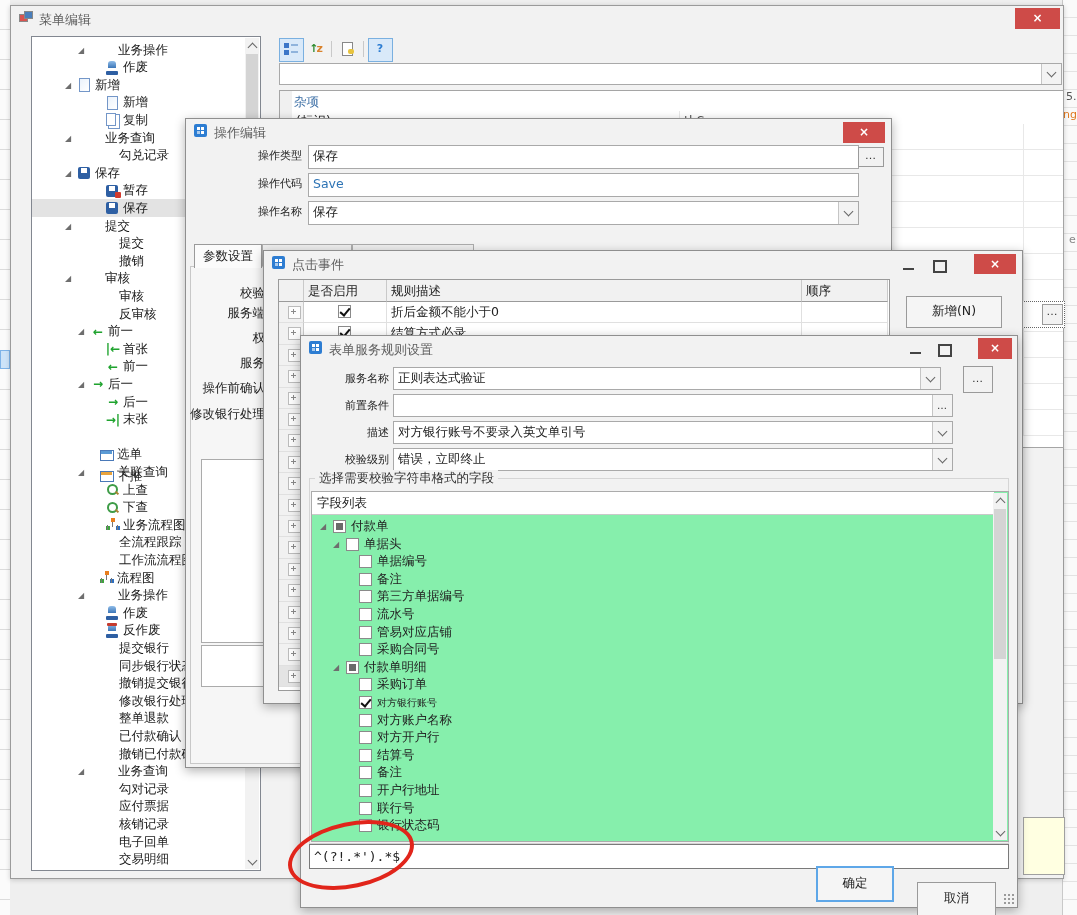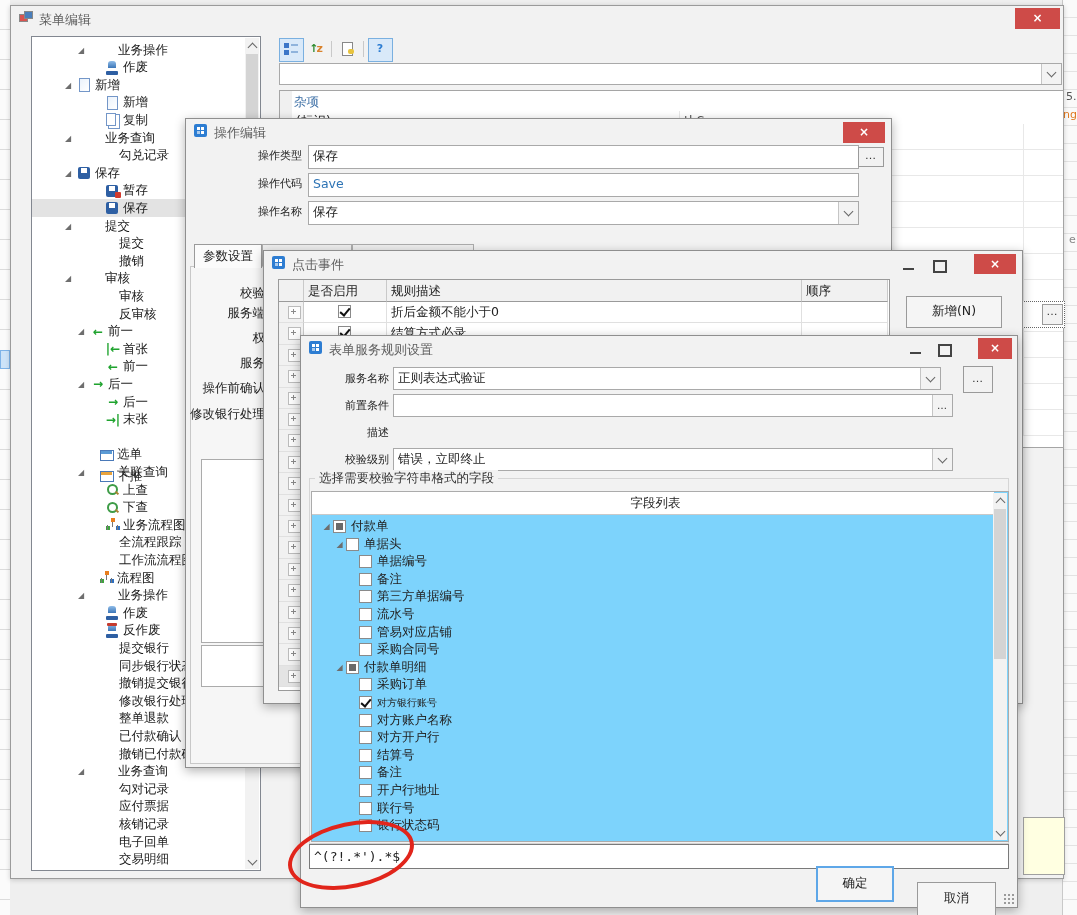--- a/index.html
+++ b/index.html
@@ -125,21 +125,21 @@
   .plusbox::before{content:"";position:absolute;left:2px;top:4px;width:5px;height:1px;background:#8A8A8A;}
   .plusbox::after{content:"";position:absolute;left:4px;top:2px;width:1px;height:5px;background:#8A8A8A;}
   #ck-new{left:642px;top:45px;width:94px;height:30px;line-height:28px;background:#F5F5F5;}
 
   #dlg-rule{left:300px;top:335px;width:716px;height:571px;z-index:30;}
   #rl-close{right:5px;top:2px;width:34px;height:21px;line-height:21px;}
   .rl-label{width:84px;}
   .rl-ctl{left:92px;width:560px;height:23px;box-sizing:border-box;}
   #rl-group{position:absolute;left:8px;top:142px;width:698px;height:364px;border:1px solid #D5D5D5;}
   #rl-group-label{position:absolute;left:14px;top:134px;background:#F2F2F2;padding:0 4px;font-size:12.5px;color:#333;}
-  #rl-list{position:absolute;left:10px;top:155px;width:696px;height:349px;background:#7dd3fc;border:1px solid #ABABAB;overflow:hidden;text-align:center;}
+  #rl-list{position:absolute;left:10px;top:155px;width:696px;height:349px;background:#86efac;border:1px solid #ABABAB;overflow:hidden;}
   #rl-list-header{position:absolute;left:0;top:0;right:14px;height:22px;border-bottom:1px solid #C9C9C9;font-size:12.5px;line-height:21px;padding-left:5px;background:#fff;}
   .cl-row{position:absolute;left:0;width:100%;height:17px;display:flex;align-items:center;white-space:nowrap;}
   .cb{position:relative;display:inline-block;width:13px;height:13px;border:1px solid #8A8A8A;background:#fff;flex:0 0 13px;margin-right:5px;box-sizing:border-box;}
   .cb.c::after{content:"";position:absolute;left:3px;top:0px;width:4px;height:8px;border-right:2px solid #111;border-bottom:2px solid #111;transform:rotate(40deg);}
   .cb.i::after{content:"";position:absolute;left:2px;top:2px;width:7px;height:7px;background:#6A6A6A;}
   .cl-arrow{display:inline-block;width:13px;font-size:8px;color:#6E6E6E;}
   #rl-regex{position:absolute;left:8px;top:508px;width:700px;height:25px;box-sizing:border-box;background:#fff;border:1px solid #7A7A7A;
     font-family:"DejaVu Sans Mono","Liberation Mono",monospace;font-size:13px;line-height:23px;padding-left:4px;}
   #rl-ok{left:515px;top:530px;width:74px;height:32px;line-height:30px;border:2px solid #5EA7E8;background:#F5F5F5;}
   #rl-cancel{left:616px;top:530px;width:77px;height:32px;line-height:30px;background:#F5F5F5;margin-top:16px;}
@@ -623,20 +623,26 @@
     </div>
     <div class="ellipsis-btn" style="left:662px;top:30px;width:28px;height:25px;line-height:23px;">…</div>
 
     <div class="fld-label rl-label" style="left:4px;top:62px;">前置条件</div>
     <div class="field rl-ctl" style="top:58px;">
       <span></span>
       <span class="combo-arrow" style="font-size:10px;letter-spacing:1px;color:#333;">…</span>
     </div>
 
     <div class="fld-label rl-label" style="left:4px;top:89px;">描述</div>
+    <div class="field rl-ctl" style="top:85px;">
+      <span>对方银行账号不要录入英文单引号</span>
+      <span class="combo-arrow">
+          <span class="chev chev-down"></span>
+        </span>
+    </div>
 
     <div class="fld-label rl-label" style="left:4px;top:116px;">校验级别</div>
     <div class="field rl-ctl" style="top:112px;">
       <span>错误，立即终止</span>
       <span class="combo-arrow">
           <span class="chev chev-down"></span>
         </span>
     </div>
 
     <div id="rl-group"></div>

